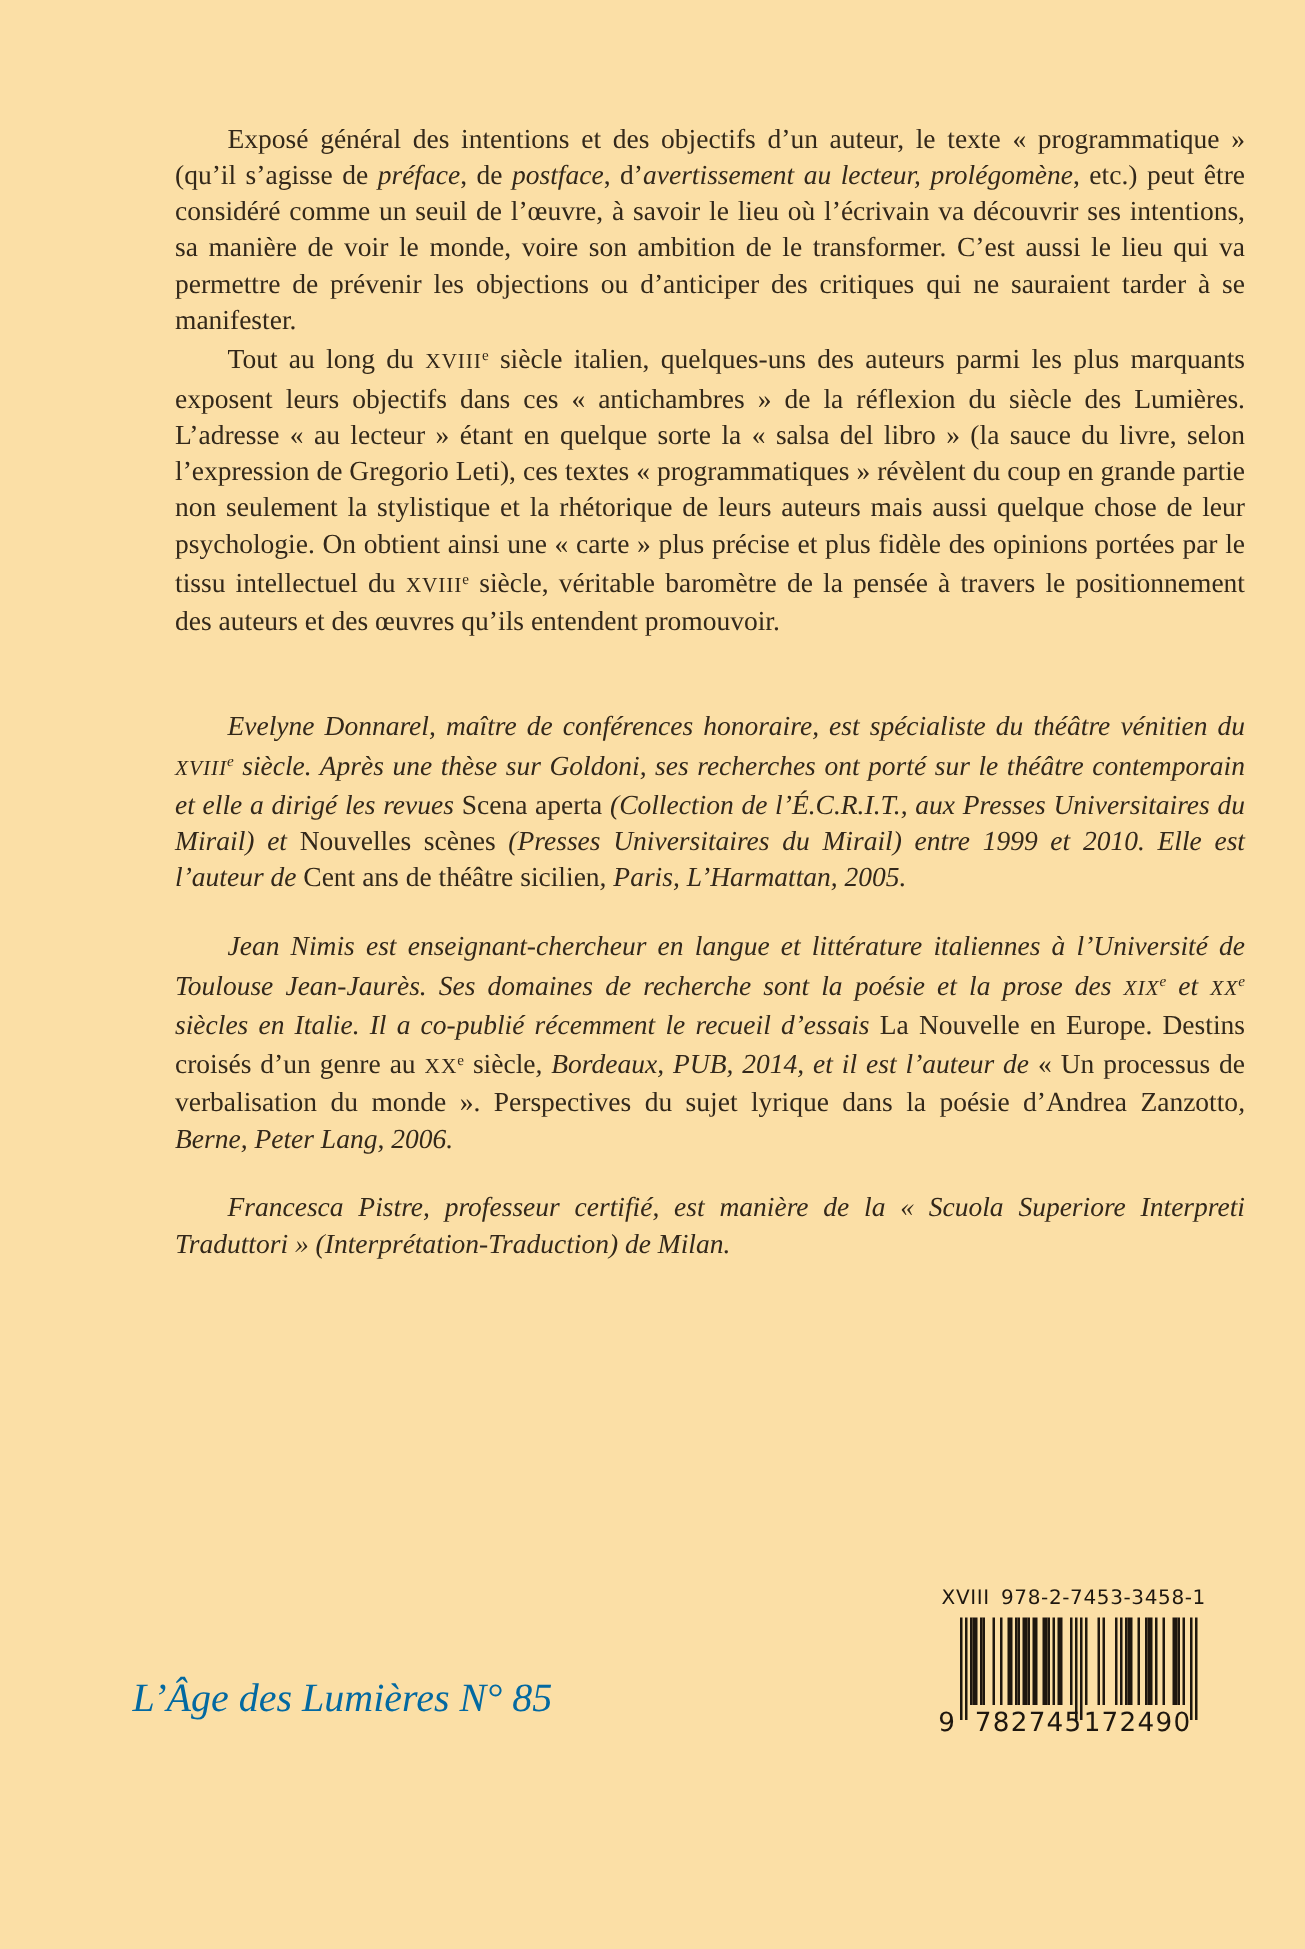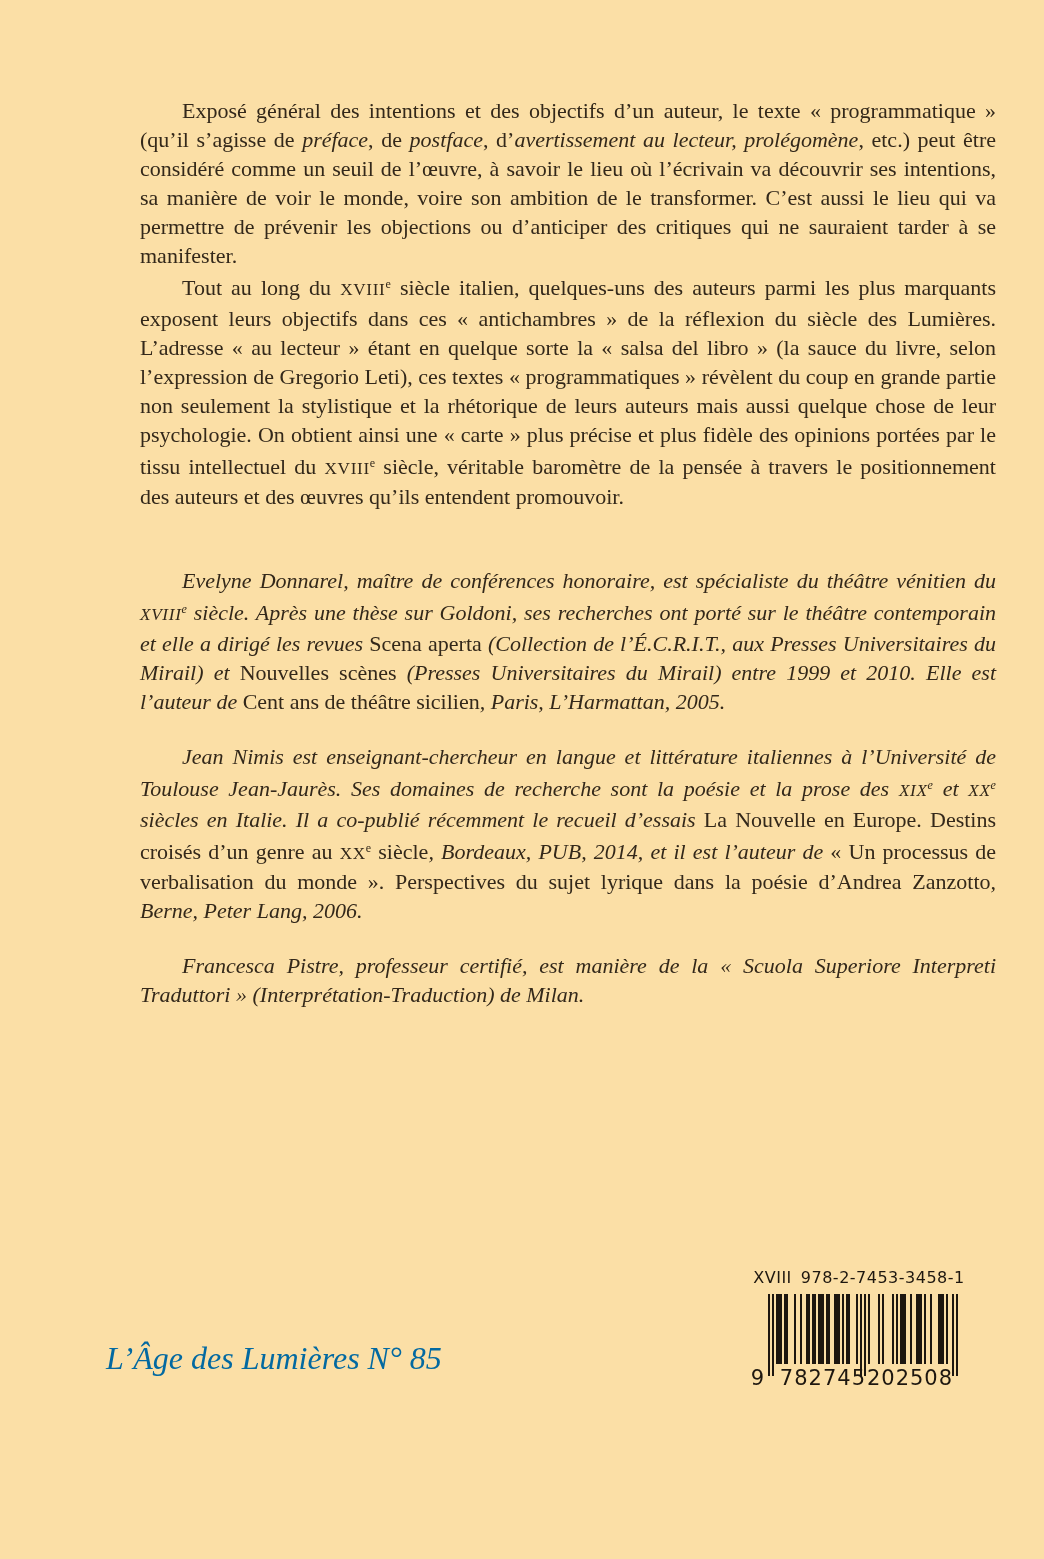--- a/index.html
+++ b/index.html
@@ -116,16 +116,16 @@
         <div class="bar" style="left: 180px;"></div>
         <div class="bar" style="left: 188px;"></div>
         <div class="bar" style="left: 190px;"></div>
         <div class="bar" style="left: 192px;"></div>
         <div class="bar" style="left: 196px;"></div>
         <div class="bar guard" style="left: 202px;"></div>
         <div class="bar guard" style="left: 206px;"></div>
       </div>
     <span class="d-first">9</span>
     <span class="d-left">782745</span>
-    <span class="d-right">202508</span>
+    <span class="d-right">172490</span>
   </div>
 
 </div>
 
 </body></html>

